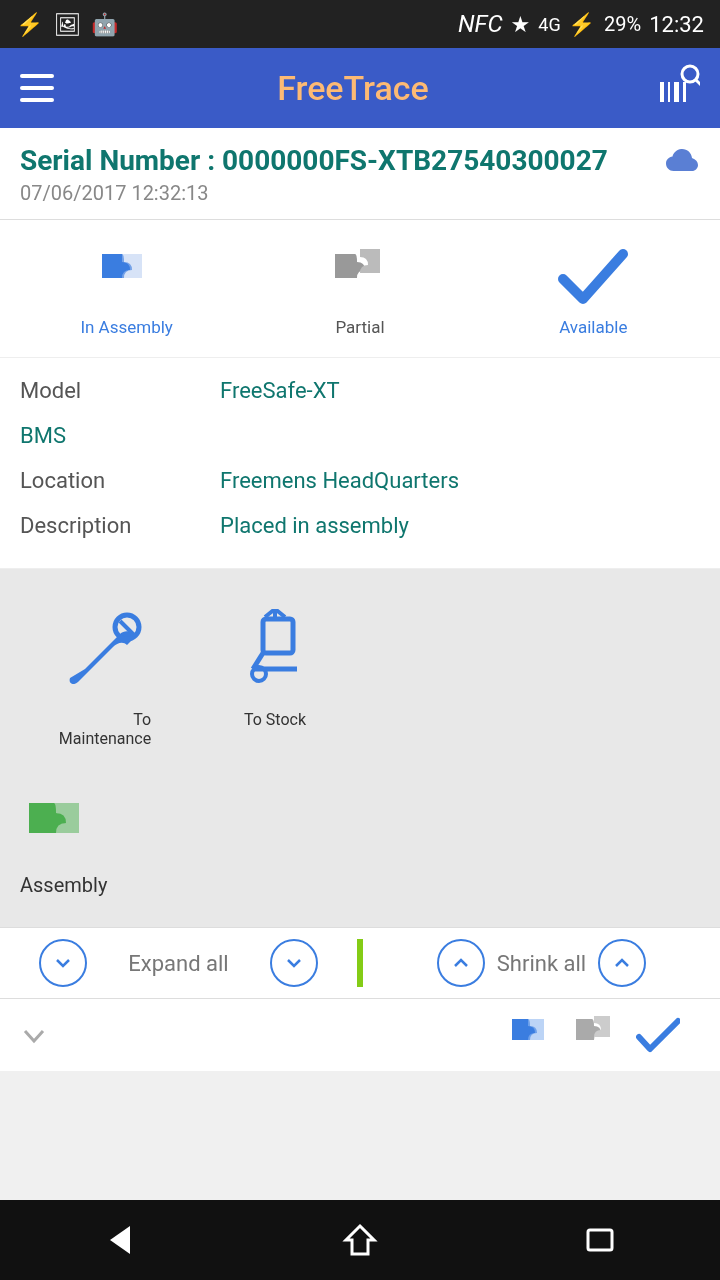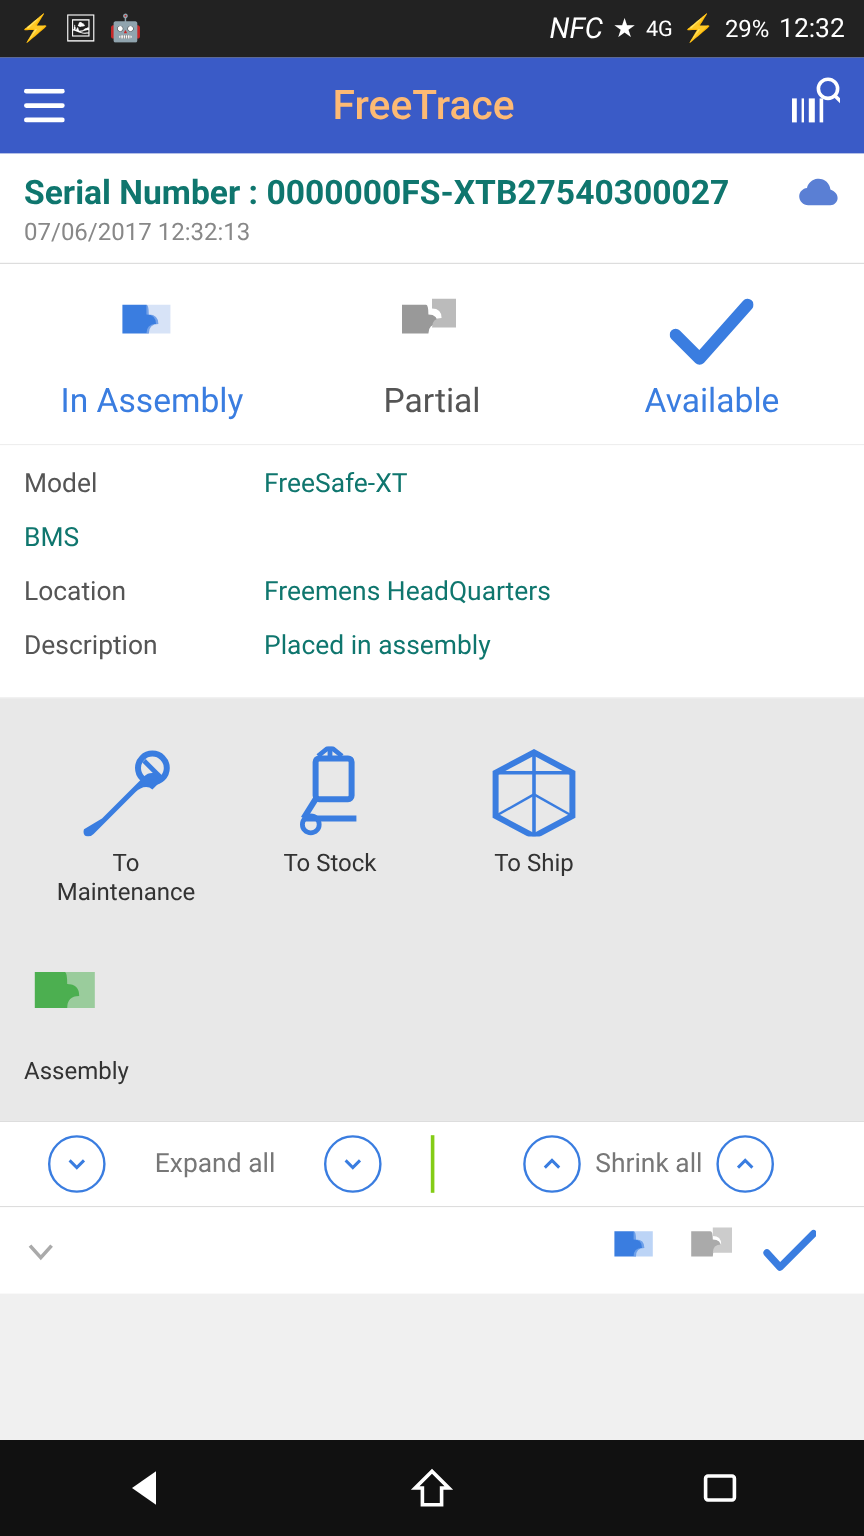--- a/index.html
+++ b/index.html
@@ -72,21 +72,21 @@
       border-bottom: 1px solid #eee;
     }
     .status-icon-item {
       display: flex;
       flex-direction: column;
       align-items: center;
       gap: 8px;
       width: 33%;
     }
     .status-icon-label {
-      font-size: 28px;
+      font-size: 17px;
       color: #555;
     }
     .status-icon-label.active { color: #3a7de0; }
 
     
     .details-section {
       background: #fff;
       padding: 10px 20px 20px 20px;
       border-bottom: 1px solid #eee;
     }
@@ -117,23 +117,24 @@
     .action-item {
       display: flex;
       flex-direction: column;
       align-items: center;
       width: 25%;
       padding: 10px 5px;
       cursor: pointer;
       gap: 10px;
     }
     .action-label {
-      font-size: 20px;
+      font-size: 16px;
       color: #333;
-      text-align: center;
+      text-align: right;
+      margin-top: 16px;
     }
 
     
     .assembly-section {
       background: #e8e8e8;
       padding: 10px 20px 30px 20px;
       display: flex;
       align-items: flex-start;
     }
     .assembly-item {
@@ -159,21 +160,21 @@
     }
     .expand-section, .shrink-section {
       display: flex;
       align-items: center;
       flex: 1;
       justify-content: center;
       gap: 12px;
       cursor: pointer;
     }
     .expand-section {
-      border-right: 3px solid #84cc16;
+      border-right: 6px solid #84cc16;
       gap: 41px;
     }
     .circle-btn {
       width: 48px;
       height: 48px;
       border-radius: 50%;
       border: 2px solid #3a7de0;
       display: flex;
       align-items: center;
       justify-content: center;
@@ -342,31 +343,20 @@
       <rect x="28" y="10" width="30" height="34" rx="3" fill="none" stroke="#3a7de0" stroke-width="5"></rect>
       <line x1="28" y1="44" x2="18" y2="60" stroke="#3a7de0" stroke-width="5"></line>
       <line x1="18" y1="60" x2="62" y2="60" stroke="#3a7de0" stroke-width="5"></line>
       <circle cx="24" cy="65" r="7" fill="none" stroke="#3a7de0" stroke-width="4"></circle>
       <line x1="40" y1="10" x2="40" y2="0" stroke="#3a7de0" stroke-width="4"></line>
       <polyline points="30,8 40,0 50,8" fill="none" stroke="#3a7de0" stroke-width="4"></polyline>
     </svg>
     <span class="action-label">To Stock</span>
   </div>
 
-  <div class="action-item">
-    <svg width="80" height="75" viewBox="0 0 80 75">
-
-      <polygon points="40,5 72,22 72,58 40,75 8,58 8,22" fill="none" stroke="#3a7de0" stroke-width="5"></polygon>
-      <line x1="40" y1="5" x2="40" y2="75" stroke="#3a7de0" stroke-width="3"></line>
-      <line x1="8" y1="22" x2="72" y2="22" stroke="#3a7de0" stroke-width="3"></line>
-      <line x1="8" y1="58" x2="40" y2="40" stroke="#3a7de0" stroke-width="2"></line>
-      <line x1="72" y1="58" x2="40" y2="40" stroke="#3a7de0" stroke-width="2"></line>
-    </svg>
-    <span class="action-label">To Ship</span>
-  </div>
 
 </div>
 
 <div class="assembly-section">
   <div class="assembly-item">
     <svg width="80" height="75" viewBox="0 0 80 75">
 
       <path d="M5 15 H30 Q32 15 32 25 Q42 25 42 35 Q32 35 32 45 H5 Z" fill="#4caf50"></path>
       <path d="M30 15 H55 V45 H30 Q30 35 40 35 Q40 25 30 25 Z" fill="#4caf50" opacity="0.5"></path>
     </svg>

